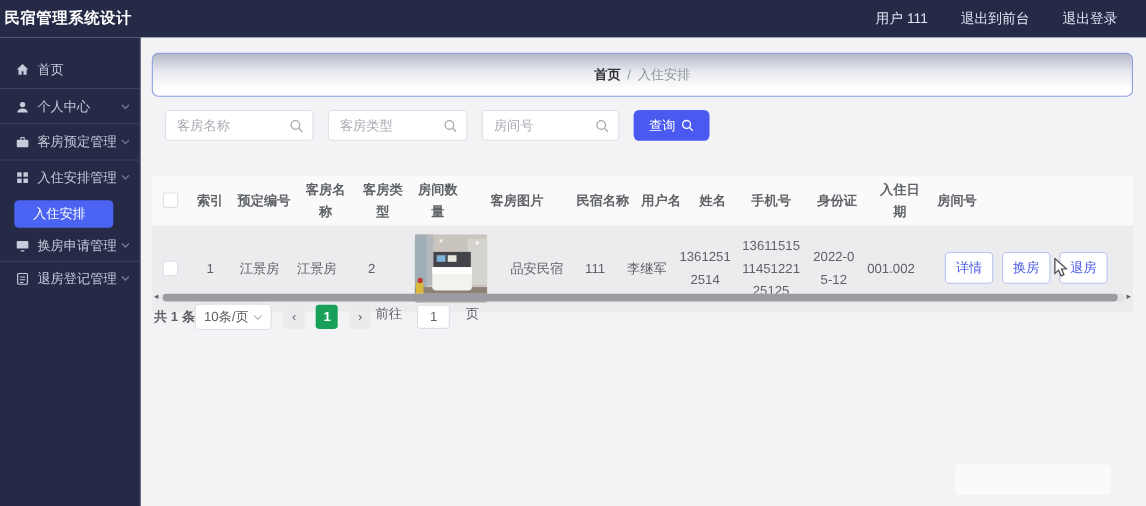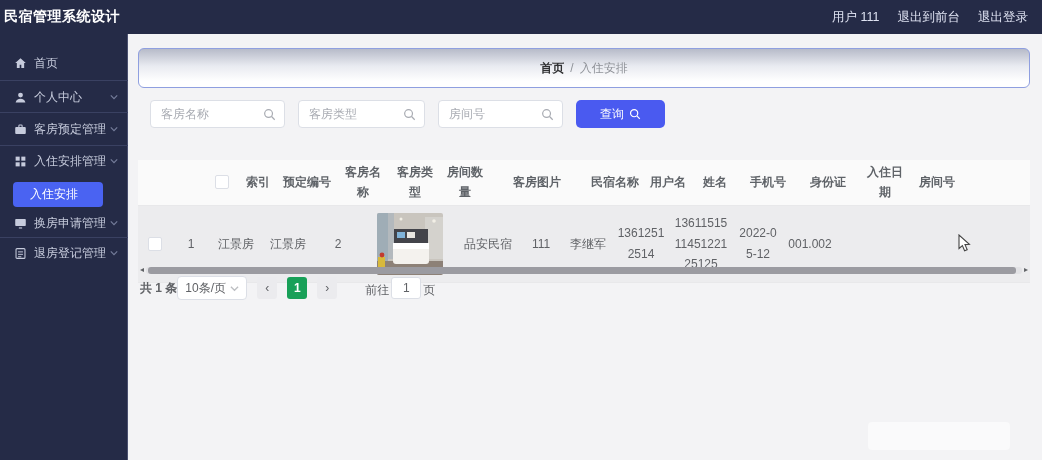--- a/index.html
+++ b/index.html
@@ -3,21 +3,21 @@
 <meta charset="utf-8">
 <style>
   * { margin:0; padding:0; box-sizing:border-box; }
   html,body { background:#e8e8e8; }
   body { font-family:"Liberation Sans","DejaVu Sans",sans-serif; }
   #app { position:relative; width:1042px; height:460px; background:#f3f3f5; overflow:hidden; margin:0 auto; }
 
   
   .topbar { position:absolute; left:0; top:0; width:1042px; height:34px; background:#252b47; display:flex; align-items:center; z-index:5; }
   .topbar-title { color:#ffffff; font-size:14px; font-weight:bold; margin-left:4px; letter-spacing:.5px; }
-  .topbar-right { margin-left:auto; margin-right:14px; display:flex; align-items:flex-start; gap:18px; }
+  .topbar-right { margin-left:auto; margin-right:26px; display:flex; align-items:flex-start; gap:30px; }
   .topbar-link { color:#dfe3f2; font-size:12.5px; cursor:pointer; }
 
   
   .sidebar { position:absolute; left:0; top:34px; width:128px; height:426px; background:#252b47; border-right:1px solid #4b5170; }
   .menu-item { position:absolute; left:0; width:128px; height:26px; display:flex; align-items:center; color:#c6cbdc; font-size:12px; cursor:pointer; }
   .menu-item .mi-icon { width:13px; height:13px; margin-left:14px; margin-right:7px; flex:none; }
   .menu-item .mi-chevron { margin-left:auto; margin-right:10px; width:8px; height:8px; flex:none; opacity:.8; }
   .menu-divider { position:absolute; left:0; width:128px; height:1px; background:#3a4162; }
   .submenu-active { position:absolute; left:13px; width:90px; height:25px; background:#4a63f2; border-radius:4px; display:flex; align-items:center; color:#ffffff; font-size:12px; cursor:pointer; }
   .submenu-active span { margin-left:17px; }
@@ -30,26 +30,26 @@
   .bc-home { font-size:12px; font-weight:bold; color:#303133; cursor:pointer; }
   .bc-sep { font-size:12px; color:#909399; margin:0 6px; }
   .bc-cur { font-size:12px; color:#909399; }
 
   
   .filters { position:absolute; left:22px; top:66px; height:28px; display:flex; align-items:center; }
   .f-input { position:relative; width:135px; height:28px; background:#ffffff; border:1px solid #dcdfe6; border-radius:4px; margin-right:13px; display:flex; align-items:center; }
   .f-input input { border:none; outline:none; background:transparent; width:100px; margin-left:10px; font-size:12px; color:#606266; font-family:inherit; }
   .f-input input::placeholder { color:#a8abb2; }
   .f-input .s-icon { position:absolute; right:8px; top:7px; }
-  .search-btn { height:28px; padding:0 24px; background:#4a5af0; border:none; border-radius:5px; color:#ffffff; font-size:12px; display:flex; align-items:center; gap:5px; cursor:pointer; font-family:inherit; }
+  .search-btn { height:28px; padding:0 14px; background:#4a5af0; border:none; border-radius:5px; color:#ffffff; font-size:12px; display:flex; align-items:center; gap:5px; cursor:pointer; font-family:inherit; }
 
   
   .table { position:absolute; left:10px; top:126px; width:892px; background:#ffffff; font-size:12px; }
   .t-row { display:flex; align-items:stretch; }
-  .t-head { background:#fafafa; border-bottom:1px solid #e8e8ea;justify-content:center; }
+  .t-head { background:#fafafa; border-bottom:1px solid #e8e8ea; }
   .t-head .t-cell { min-height:28px; font-weight:bold; color:#5f6368; }
   .t-body { background:#ececee; border-bottom:1px solid #e8e8ea; }
   .t-body .t-cell { min-height:76px; color:#606266; }
   .t-cell { display:flex; align-items:center; justify-content:center; text-align:center; padding:2px 4px; line-height:1.7; }
   .wrapnum { word-break:break-all; }
   .cw-check{width:34px;} .cw-index{width:38px;} .cw-booking{width:60px;} .cw-rname{width:52px;}
   .cw-rtype{width:52px;} .cw-count{width:48px;} .cw-img{width:96px;} .cw-home{width:60px;}
   .cw-user{width:46px;} .cw-name{width:48px;} .cw-phone{width:58px;} .cw-id{width:62px;}
   .cw-date{width:52px;} .cw-rno{width:52px;} .cw-act{flex:1;}
   .checkbox { width:14px; height:14px; border:1px solid #dcdfe6; border-radius:2px; background:#ffffff; cursor:pointer; }
@@ -62,21 +62,21 @@
   .hs-track { flex:1; height:7px; background:#e2e2e5; border-radius:3px; position:relative; }
   .hs-thumb { position:absolute; left:2px; top:0; width:868px; height:7px; background:#9b9ba1; border-radius:3px; cursor:grab; }
 
   
   .pager { position:absolute; left:12px; top:242px; display:flex; align-items:center; font-size:12px; color:#606266; }
   .pg-total { margin-right:0;font-weight:bold; }
   .pg-size { width:70px; height:24px; border:1px solid #dcdfe6; border-radius:4px; background:#ffffff; display:flex; align-items:center; justify-content:space-between; padding:0 7px; cursor:pointer; }
   .pg-size .chev { opacity:.6; }
   .pg-btn { width:20px; height:22px; background:#ebebee; border-radius:3px; margin-left:10px; display:flex; align-items:center; justify-content:center; color:#606266; cursor:pointer; font-size:12px; }
   .pg-cur { width:20px; height:22px; background:#18a058; border-radius:3px; margin-left:10px; display:flex; align-items:center; justify-content:center; color:#ffffff; font-weight:bold; cursor:pointer; }
-  .pg-goto { margin-left:28px; display:flex; align-items:flex-end; gap:2px; }
+  .pg-goto { margin-left:4px; display:flex; align-items:flex-start; gap:14px; }
   .pg-input { width:30px; height:22px; border:1px solid #dcdfe6; border-radius:3px; background:#ffffff; text-align:center; font-size:12px; color:#606266; outline:none; font-family:inherit; }
 
   .faint-box { position:absolute; left:740px; top:388px; width:142px; height:28px; background:rgba(255,255,255,.55); border-radius:4px; }
 
   .cursor { position:absolute; left:958px; top:234px; z-index:9; pointer-events:none; }
 </style>
 </head>
 <body>
 
 <div id="app">
@@ -250,20 +250,25 @@
             <circle cx="24" cy="6" r="1.5" fill="#f2efe6"></circle>
           </svg>
         </div>
         <div class="t-cell cw-home">品安民宿</div>
         <div class="t-cell cw-user">111</div>
         <div class="t-cell cw-name">李继军</div>
         <div class="t-cell cw-phone wrapnum">13612512514</div>
         <div class="t-cell cw-id wrapnum">136115151145122125125</div>
         <div class="t-cell cw-date wrapnum">2022-05-12</div>
         <div class="t-cell cw-rno">001.002</div>
+        <div class="t-cell cw-act">
+          <button class="act-btn">详情</button>
+          <button class="act-btn">换房</button>
+          <button class="act-btn">退房</button>
+        </div>
       </div>
     </div>
 
     <div class="hscroll">
       <div class="hs-arrow">◂</div>
       <div class="hs-track">
         <div class="hs-thumb"></div>
       </div>
       <div class="hs-arrow">▸</div>
     </div>

